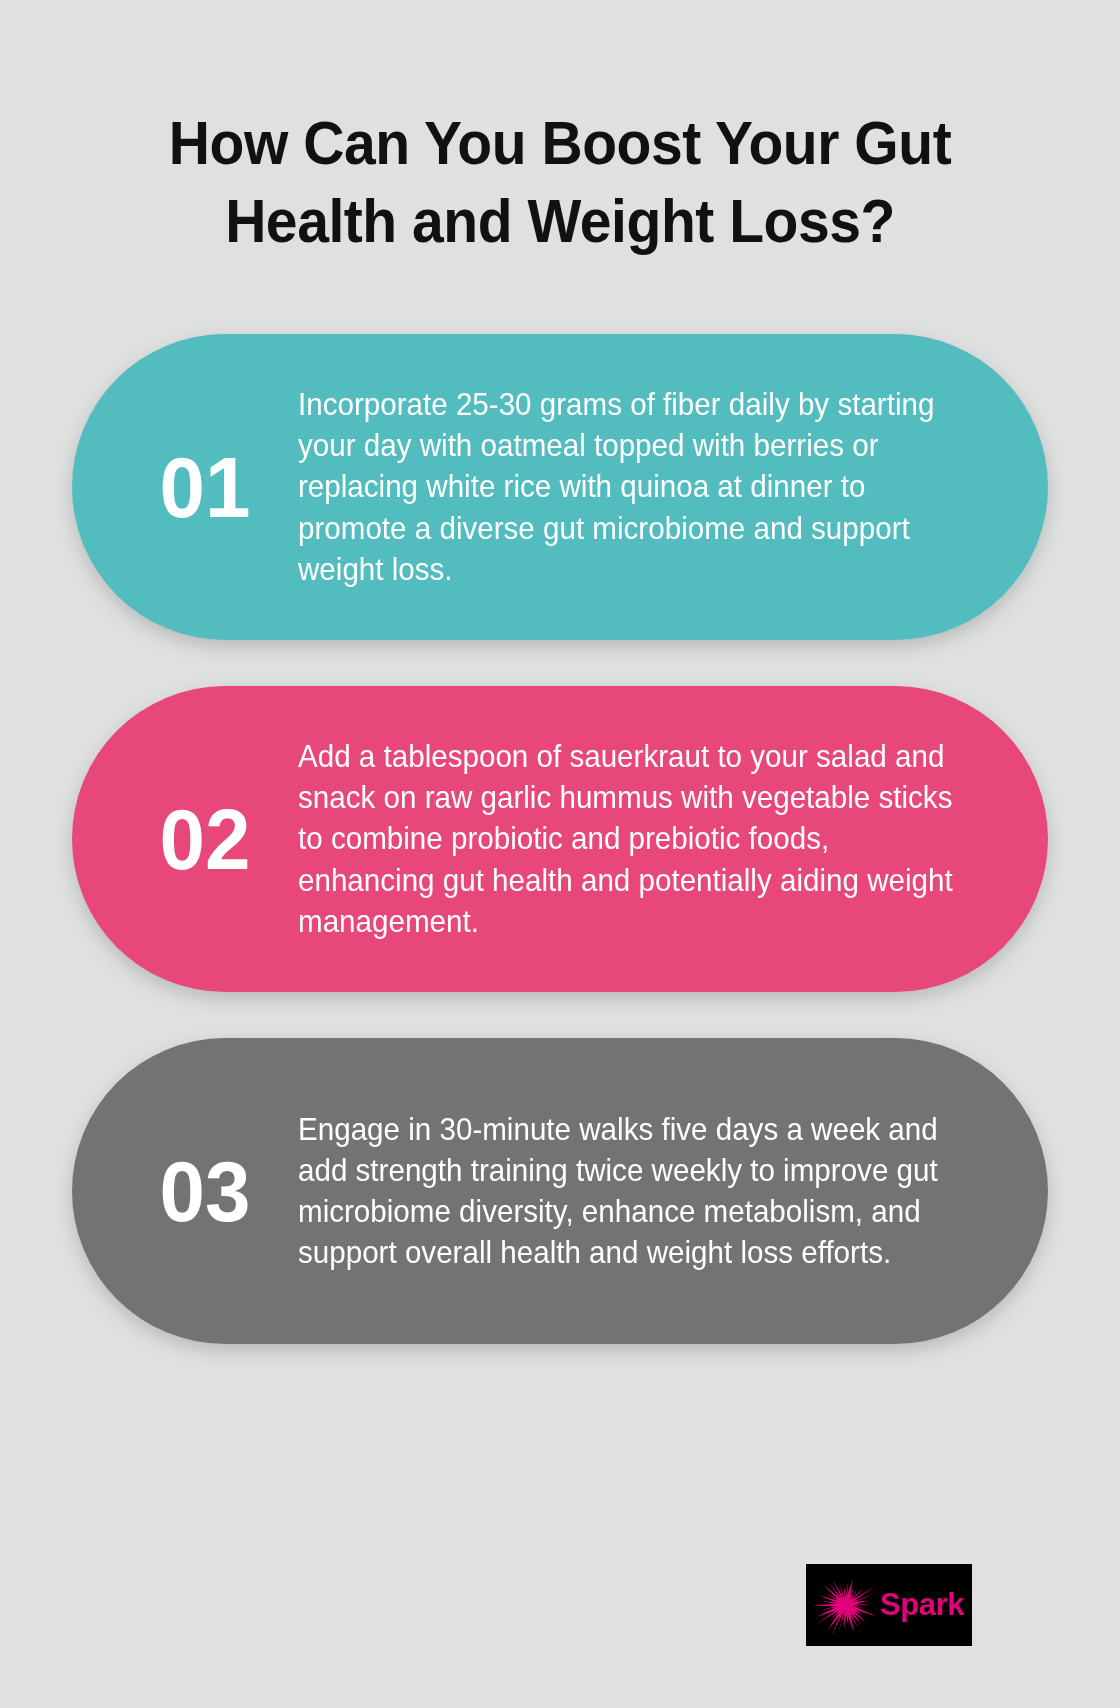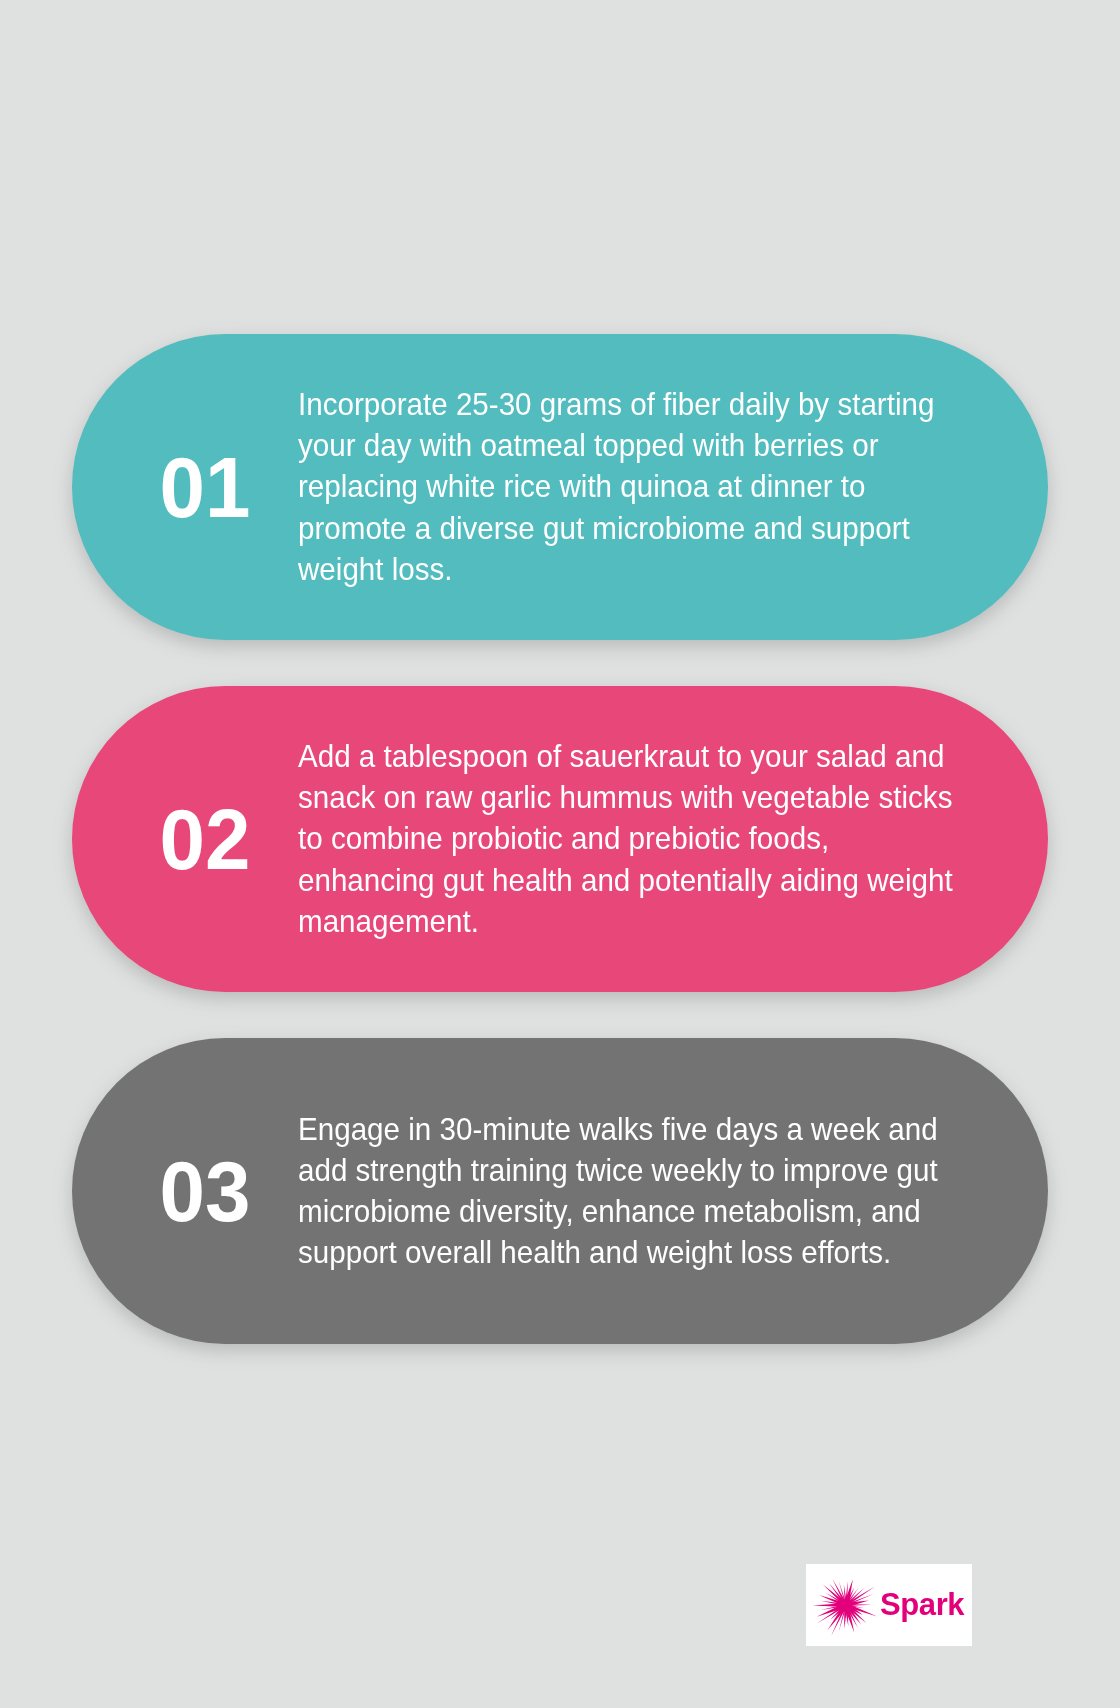--- a/index.html
+++ b/index.html
@@ -83,21 +83,21 @@
     transform-origin: left center;
   }
 
   
   .logo-box {
     position: absolute;
     left: 806px;
     top: 1564px;
     width: 166px;
     height: 82px;
-    background: #ffffff;
+    background: #000000;
     display: flex;
     align-items: center;
     justify-content: flex-start;
     padding: 0 6px 0 4px;
     box-sizing: border-box;
   }
   .logo-mark {
     flex: 0 0 auto;
     width: 72px;
     height: 72px;
@@ -110,20 +110,23 @@
     color: #e2017b;
     letter-spacing: -0.4px;
     margin-left: -2px;
   }
 </style>
 </head>
 <body style="background: rgb(223, 224, 224);">
 
 <div class="page">
 
+  <div class="title-wrap">
+    <h1 class="title">How Can You Boost Your Gut Health and Weight Loss?</h1>
+  </div>
 
   <div class="cards">
 
     <div class="card" id="card-0" style="background: rgb(82, 188, 190);">
       <div class="card-num">01</div>
       <div class="card-text">Incorporate 25-30 grams of fiber daily by starting your day with oatmeal topped with berries or replacing white rice with quinoa at dinner to promote a diverse gut microbiome and support weight loss.</div>
     </div>
 
     <div class="card" id="card-1" style="background: rgb(232, 71, 122);">
       <div class="card-num">02</div>

